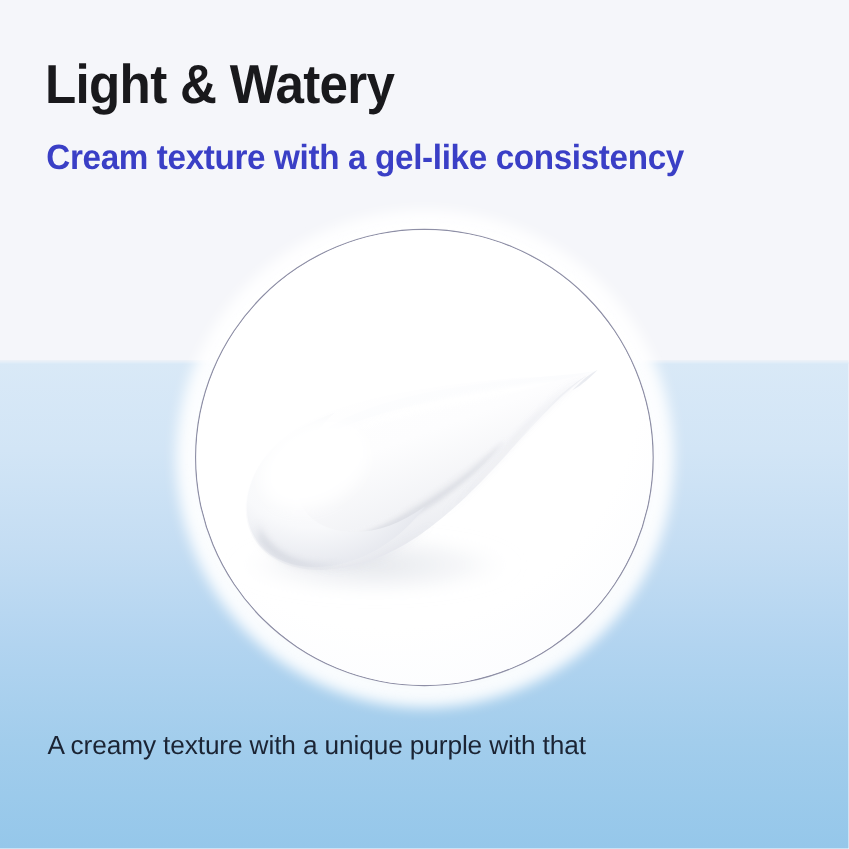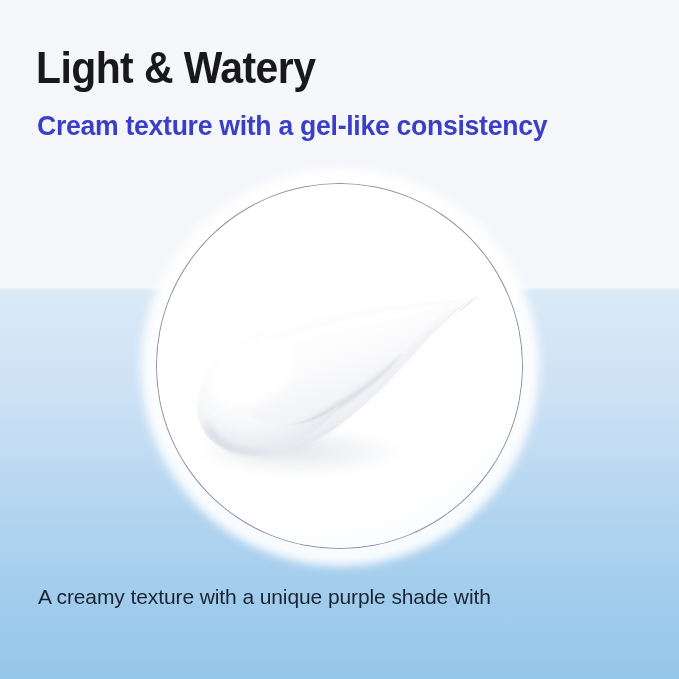--- a/index.html
+++ b/index.html
@@ -298,16 +298,16 @@
                C 214,442 242,456 272,451
                C 248,459 220,450 208,432 Z" fill="#b6bbc7" opacity="0.5" filter="url(#softBlur3)"></path>
 
       <path d="M470,300
                C 450,314 432,334 416,352
                C 430,332 450,312 470,300 Z" fill="url(#creamTail)" opacity="0.9"></path>
     </g>
   </svg>
 
   <div class="caption">
-    <span class="cap-line">A creamy texture with a unique purple shade with</span>
+    <span class="cap-line">A creamy texture with a unique purple with that</span>
   </div>
 
 </div>
 
 </body></html>

